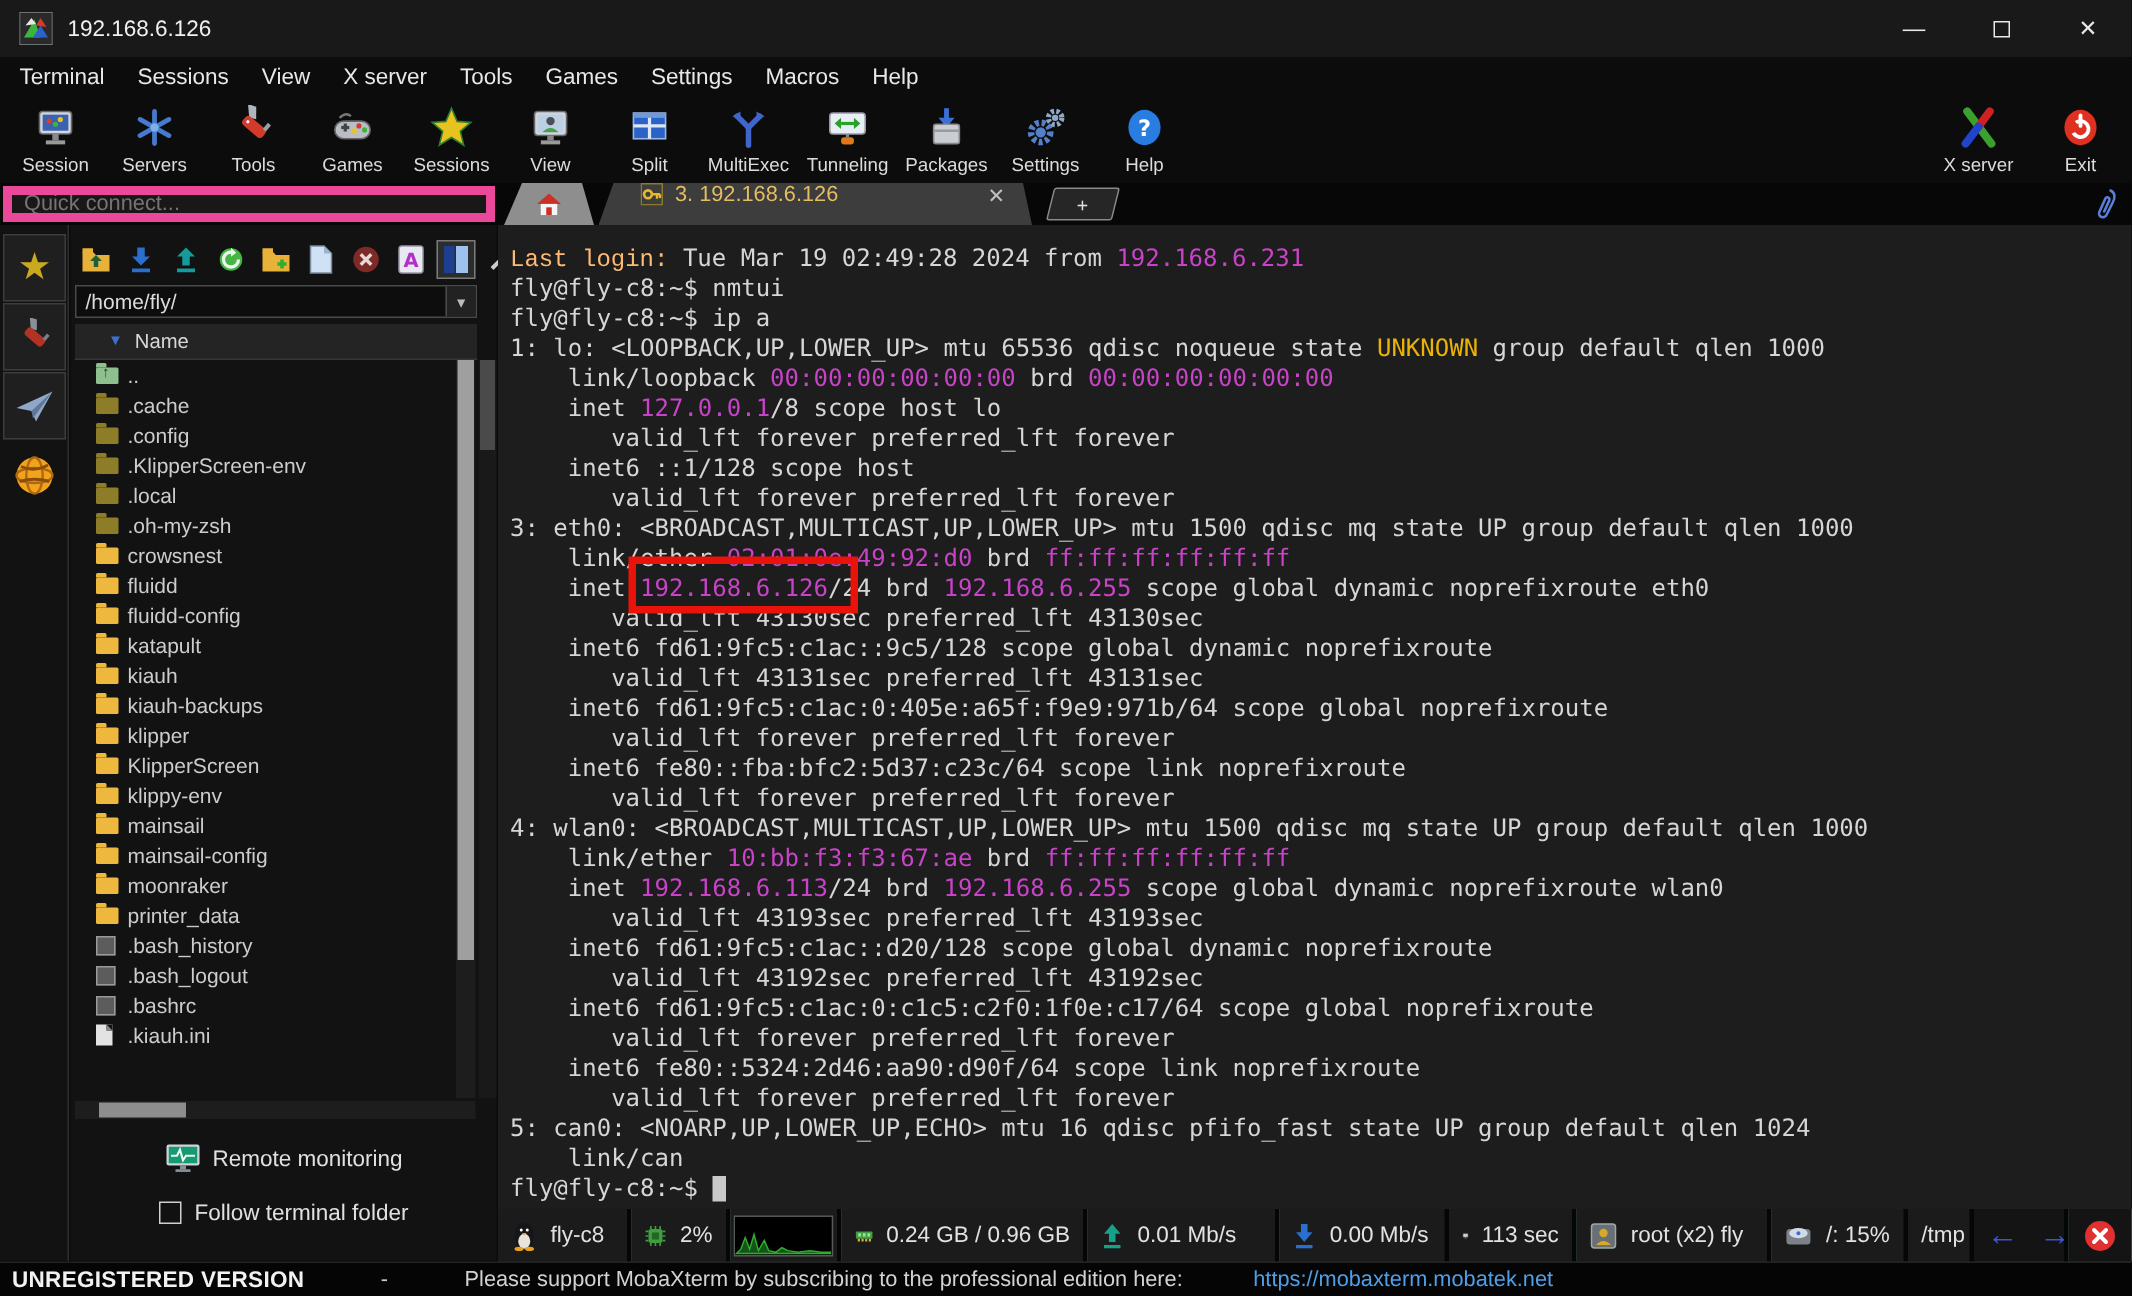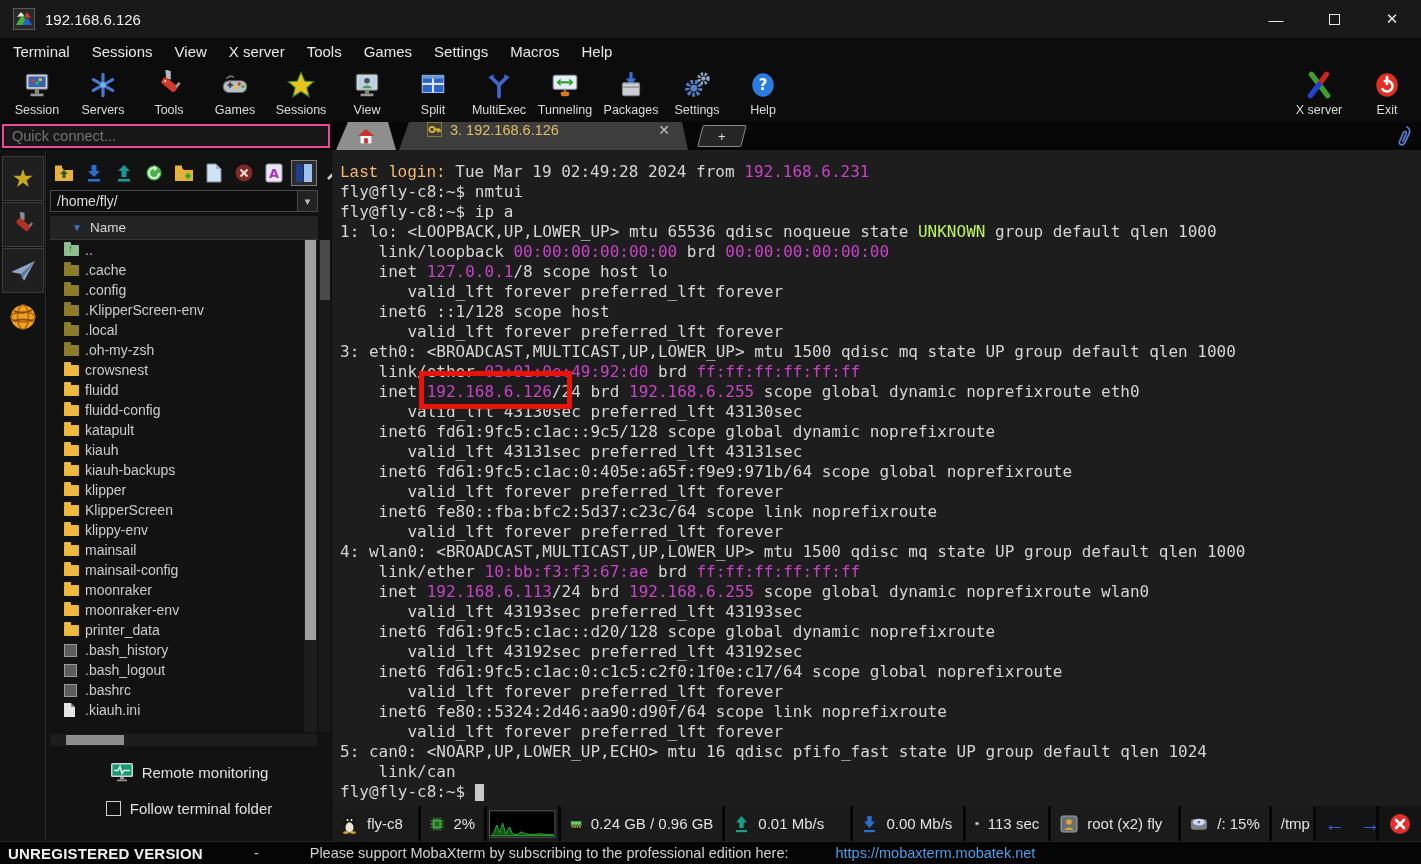--- a/index.html
+++ b/index.html
@@ -23,21 +23,21 @@
 
   
   .toolbar { position:absolute; left:0; top:64px; width:1421px; height:58px; background:#0c0c0c; }
   .titem { position:absolute; top:4px; width:70px; text-align:center; color:#dcdcdc; font-size:12.5px; }
   .titem .tico { height:34px; display:flex; align-items:center; justify-content:center; }
   .titem .tlabel { display:block; margin-top:1px; }
 
   
   .tabrow { position:absolute; left:0; top:122px; width:1421px; height:28px; background:#070707; }
   .quick-connect { position:absolute; left:2px; top:2px; width:328px; height:24px; background:#181818;
-    border:2px solid #ec4899; color:#9a9a9a; font-size:14.5px; padding:0 8px;
+    border:6px solid #ec4899; color:#9a9a9a; font-size:14.5px; padding:0 8px;
     font-family:"Liberation Sans",sans-serif; }
   .tab-home { position:absolute; left:336px; top:0; width:60px; height:28px; background:#8e8e8e;
     clip-path:polygon(12px 0, calc(100% - 8px) 0, 100% 100%, 0 100%);
     display:flex; align-items:center; justify-content:center; }
   .tab-active { position:absolute; left:399px; top:0; width:289px; height:28px; background:#3d3d3d;
     clip-path:polygon(10px 0, calc(100% - 6px) 0, 100% 100%, 0 100%);
     display:flex; color:#e5bd62; font-size:14.5px; }
   .tab-active .tab-label { margin-left:8px; }
   .tab-close { margin-left:auto; margin-right:18px; color:#c0c0c0; font-size:14px; }
   .tab-plus { position:absolute; left:700px; top:3px; width:44px; height:22px; background:#262626;
@@ -94,21 +94,21 @@
   .chk { width:15px; height:15px; border:1px solid #d0d0d0; background:#111; display:inline-block; }
 
   
   .terminal { position:absolute; left:332px; top:150px; width:1089px; height:656px; background:#1d1d1d;
     padding:12px 0 0 8px; font-family:"DejaVu Sans Mono", monospace; font-size:16px; line-height:20px;
     white-space:pre; overflow:hidden; }
   .tline { height:20px; }
   .t-d { color:#d6d6d6; }
   .t-c { color:#fdba74;font-family:Liberation Mono, monospace; }
   .t-m { color:#c843c8; }
-  .t-y { color:#bef264; }
+  .t-y { color:#eab308; }
   .cursor { display:inline-block; width:9px; height:17px; background:#c9c9c9; vertical-align:text-bottom; }
   .hlbox { position:absolute; left:87px; top:221px; width:153px; height:38px;
     border:5px solid #ea1309; }
 
   
   .statusbar { position:absolute; left:332px; top:806px; width:1089px; height:35px; background:#86efac;
     display:flex; align-items:stretch; }
   .seg { display:flex; align-items:center; gap:9px; padding:0 9px; background:#1b1b1b;
     border-right:3px solid #060606; color:#e2e2e2; font-size:15px; white-space:nowrap; overflow:hidden; }
   .seg:last-child { border-right:none; }
@@ -520,24 +520,20 @@
         <span class="ficon folder"></span>
         <span class="fname">mainsail</span>
       </div>
       <div class="frow">
         <span class="ficon folder"></span>
         <span class="fname">mainsail-config</span>
       </div>
       <div class="frow">
         <span class="ficon folder"></span>
         <span class="fname">moonraker</span>
-      </div>
-      <div class="frow">
-        <span class="ficon folder"></span>
-        <span class="fname">moonraker-env</span>
       </div>
       <div class="frow">
         <span class="ficon folder"></span>
         <span class="fname">printer_data</span>
       </div>
       <div class="frow">
         <span class="ficon file"></span>
         <span class="fname">.bash_history</span>
       </div>
       <div class="frow">

